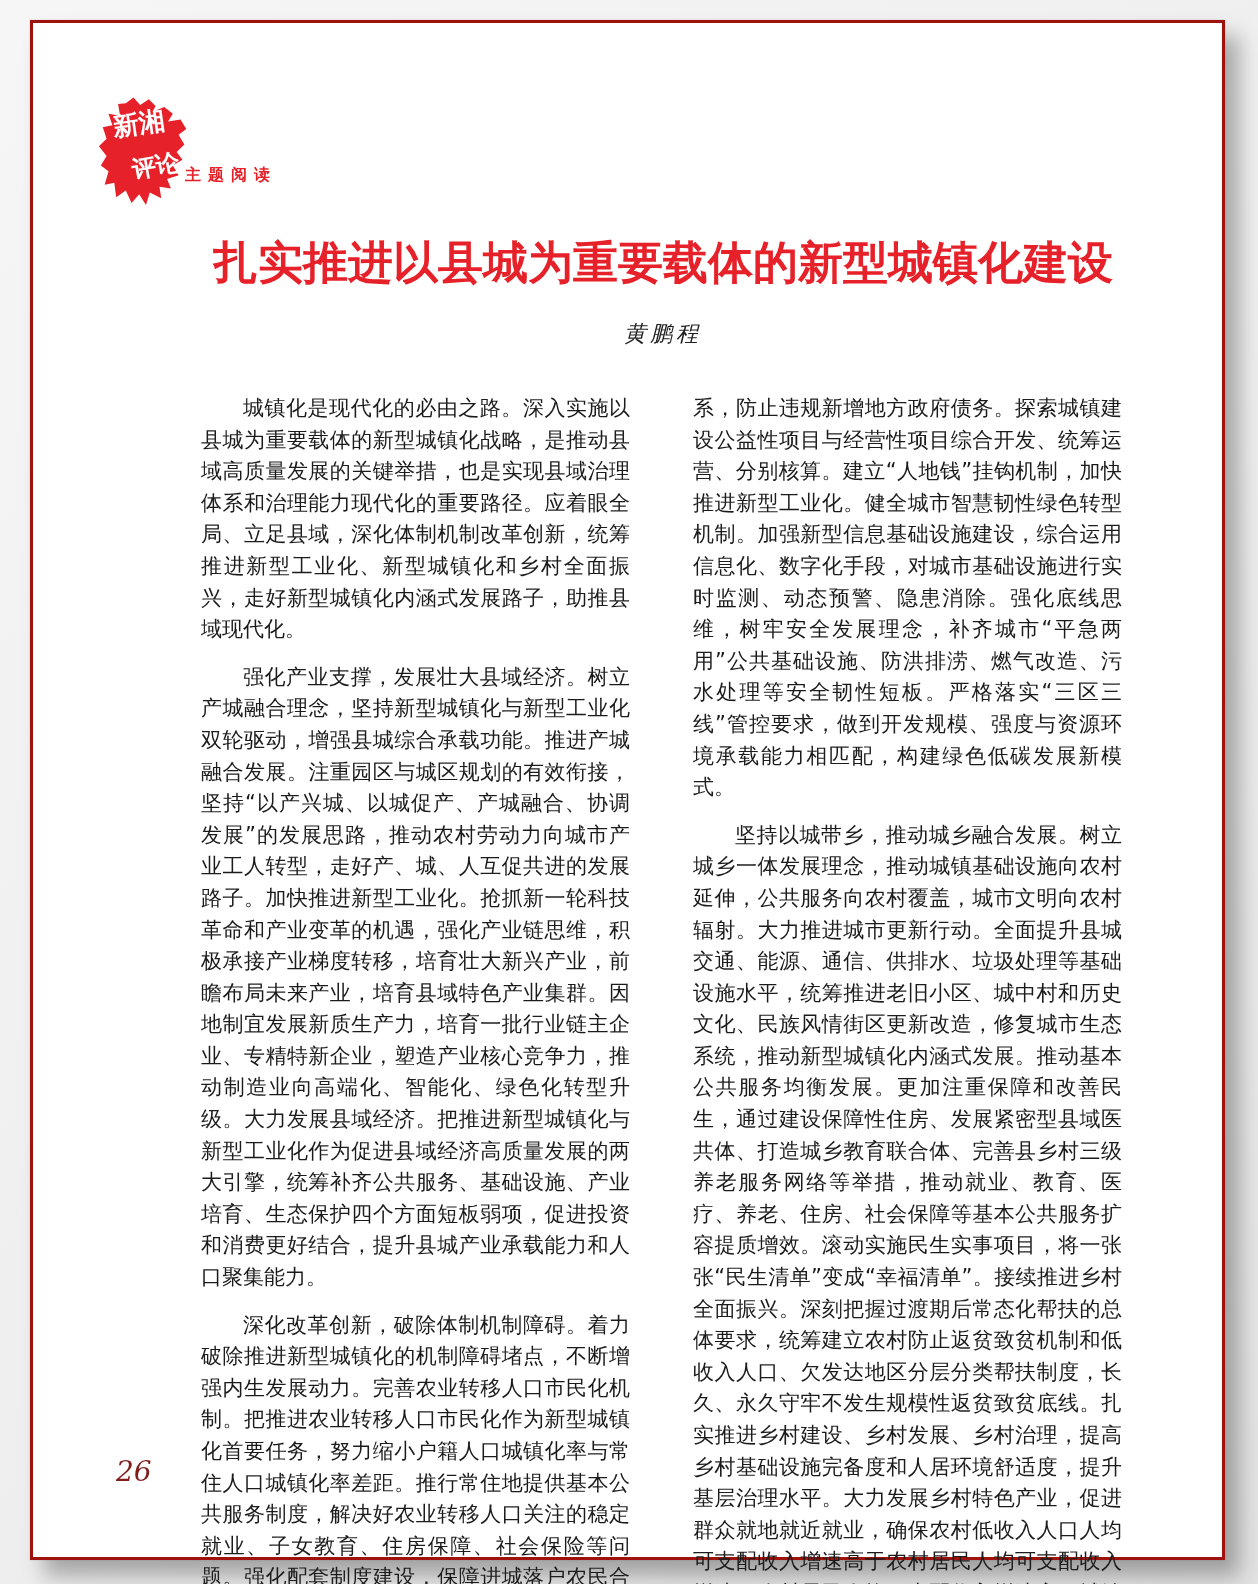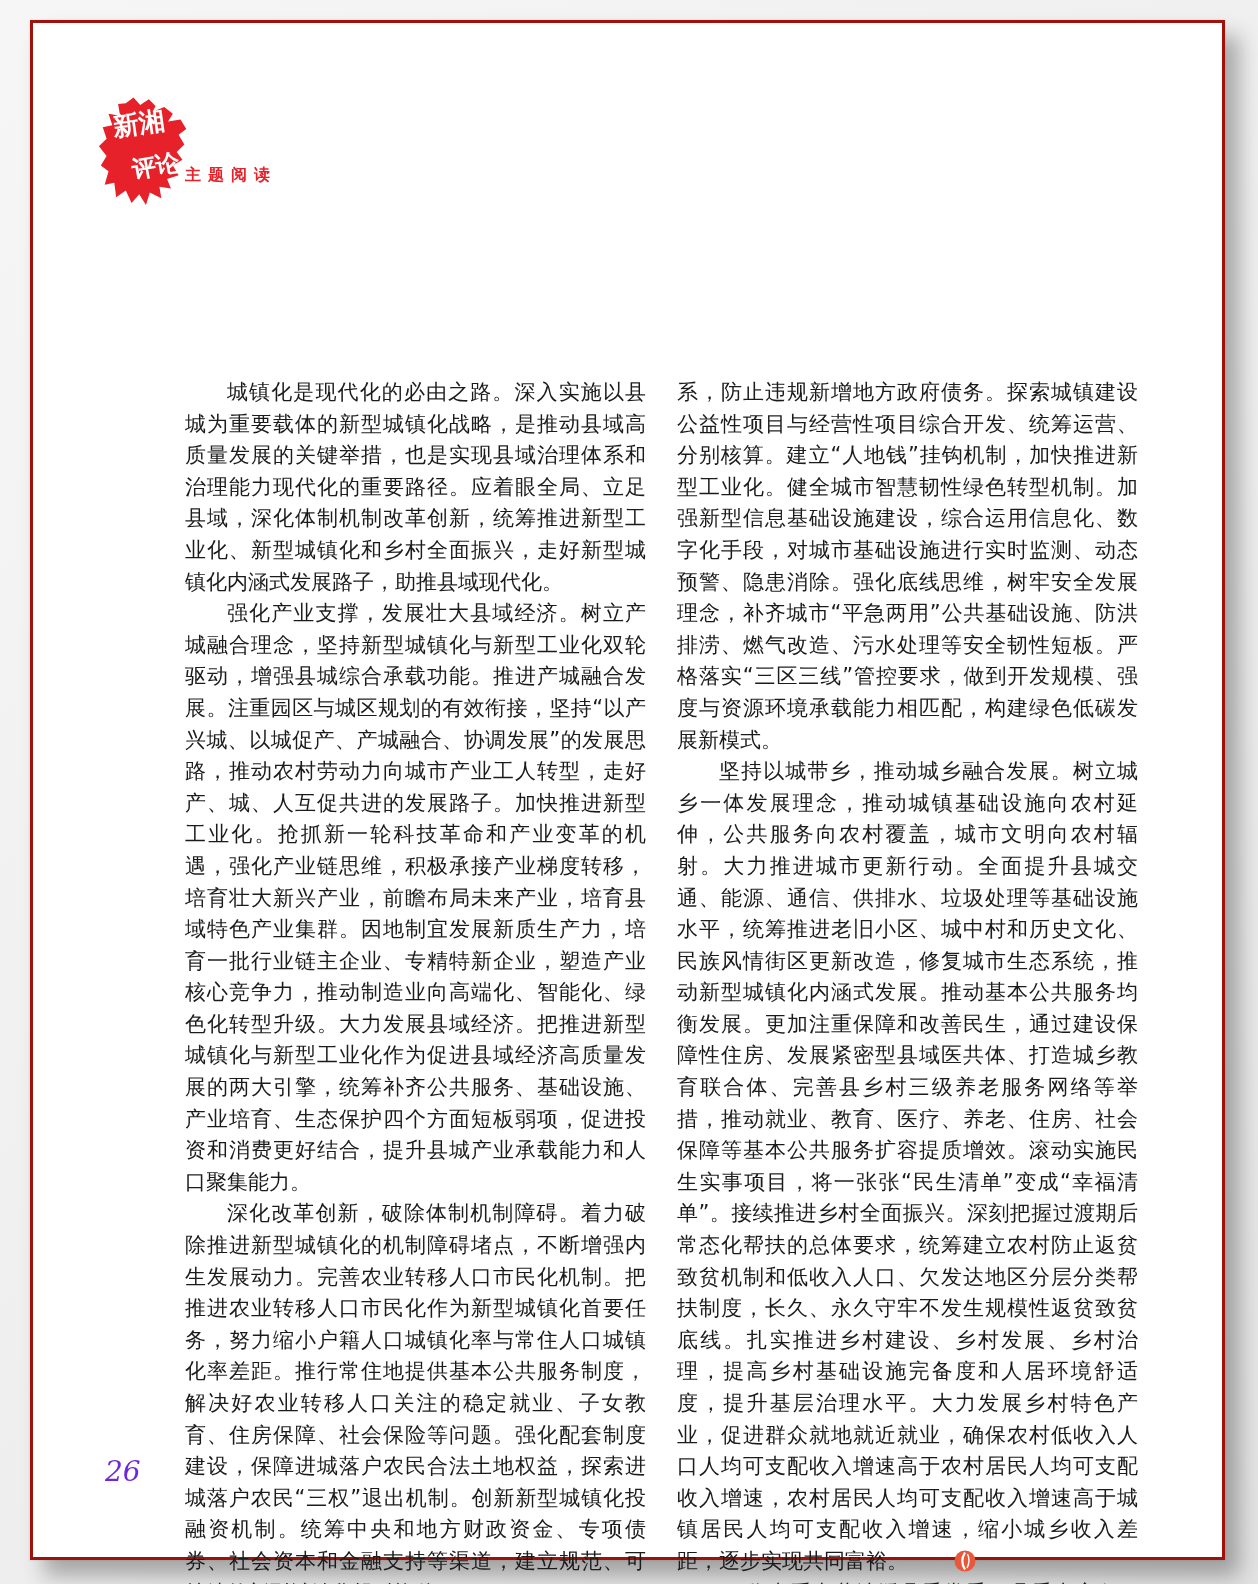--- a/index.html
+++ b/index.html
@@ -36,51 +36,55 @@
     letter-spacing:4px;
   }
   
   .col{
     position:absolute;top:354px;width:461px;
     font-size:21px;line-height:31.6px;color:#1b1b1b;
     text-align:justify;
   }
   .col-left{left:152px;}
   .col-right{left:644px;}
-  .col p{margin:0;padding:0;}
+  .col p{margin:16px;padding:0;}
   .col p.indent{text-indent:2em;}
   .run-bold{font-weight:400;}
   .run-kai{}
   .byline{
     text-align:right;font-style:italic;letter-spacing:1px;
     font-family:"DejaVu Serif","Liberation Serif",serif;
   }
   .end-mark{
     display:inline-block;width:22px;height:22px;vertical-align:-4px;margin-left:4px;
   }
   .page-number{
-    position:absolute;left:72px;top:1432px;
+    position:absolute;left:83px;top:1432px;
     font-family:"DejaVu Serif","Liberation Serif",serif;
-    font-style:italic;font-size:28px;color:#6d28d9;
+    font-style:italic;font-size:28px;color:#7f1d1d;
   }
 </style>
 </head>
 <body style="--accent-red: #e62129; --border-red: #9e120b;">
 
 <div class="page">
 
   <svg class="logo" viewBox="0 0 100 124" aria-hidden="true">
     <path fill="#e62129" d="M30,8 L38,2 L45,10 L54,4 L61,11 L58,17 L70,12 L79,19 L74,27 L87,25 L93,35 L85,41 L91,51 L83,59 L89,67 L79,73 L85,83 L73,87 L77,97 L65,95 L67,107 L55,101 L51,114 L44,103 L36,112 L30,99 L20,106 L18,91 L8,93 L12,79 L4,73 L10,63 L2,53 L10,45 L6,33 L16,31 L12,19 L24,21 L22,9 Z"></path>
     <text x="18" y="42" transform="rotate(-8 18 42)" fill="#ffffff" font-size="27" font-weight="700" font-family="DejaVu Sans, sans-serif">新湘</text>
     <text x="38" y="86" transform="rotate(-10 38 86)" fill="#ffffff" font-size="25" font-weight="700" font-family="DejaVu Sans, sans-serif">评论</text>
   </svg>
 
   <div class="section-label">主题阅读</div>
 
+  <div class="title-wrap">
+    <div class="article-title">扎实推进以县城为重要载体的新型城镇化建设</div>
+  </div>
 
+  <div class="article-author">黄鹏程</div>
 
   <div class="col col-left">
       <p class="indent"><span class="run-normal">城镇化是现代化的必由之路。深入实施以县城为重要载体的新型城镇化战略，是推动县域高质量发展的关键举措，也是实现县域治理体系和治理能力现代化的重要路径。应着眼全局、立足县域，深化体制机制改革创新，统筹推进新型工业化、新型城镇化和乡村全面振兴，走好新型城镇化内涵式发展路子，助推县域现代化。</span></p>
       <p class="indent"><span class="run-bold">强化产业支撑，发展壮大县域经济。</span><span class="run-normal">树立产城融合理念，坚持新型城镇化与新型工业化双轮驱动，增强县城综合承载功能。</span><span class="run-kai">推进产城融合发展。</span><span class="run-normal">注重园区与城区规划的有效衔接，坚持“以产兴城、以城促产、产城融合、协调发展”的发展思路，推动农村劳动力向城市产业工人转型，走好产、城、人互促共进的发展路子。</span><span class="run-kai">加快推进新型工业化。</span><span class="run-normal">抢抓新一轮科技革命和产业变革的机遇，强化产业链思维，积极承接产业梯度转移，培育壮大新兴产业，前瞻布局未来产业，培育县域特色产业集群。因地制宜发展新质生产力，培育一批行业链主企业、专精特新企业，塑造产业核心竞争力，推动制造业向高端化、智能化、绿色化转型升级。</span><span class="run-kai">大力发展县域经济。</span><span class="run-normal">把推进新型城镇化与新型工业化作为促进县域经济高质量发展的两大引擎，统筹补齐公共服务、基础设施、产业培育、生态保护四个方面短板弱项，促进投资和消费更好结合，提升县城产业承载能力和人口聚集能力。</span></p>
       <p class="indent"><span class="run-bold">深化改革创新，破除体制机制障碍。</span><span class="run-normal">着力破除推进新型城镇化的机制障碍堵点，不断增强内生发展动力。</span><span class="run-kai">完善农业转移人口市民化机制。</span><span class="run-normal">把推进农业转移人口市民化作为新型城镇化首要任务，努力缩小户籍人口城镇化率与常住人口城镇化率差距。推行常住地提供基本公共服务制度，解决好农业转移人口关注的稳定就业、子女教育、住房保障、社会保险等问题。强化配套制度建设，保障进城落户农民合法土地权益，探索进城落户农民“三权”退出机制。</span><span class="run-kai">创新新型城镇化投融资机制。</span><span class="run-normal">统筹中央和地方财政资金、专项债券、社会资本和金融支持等渠道，建立规范、可持续的新型城镇化投融资体</span></p>
     </div>
   <div class="col col-right">
       <p><span class="run-normal">系，防止违规新增地方政府债务。探索城镇建设公益性项目与经营性项目综合开发、统筹运营、分别核算。建立“人地钱”挂钩机制，加快推进新型工业化。</span><span class="run-kai">健全城市智慧韧性绿色转型机制。</span><span class="run-normal">加强新型信息基础设施建设，综合运用信息化、数字化手段，对城市基础设施进行实时监测、动态预警、隐患消除。强化底线思维，树牢安全发展理念，补齐城市“平急两用”公共基础设施、防洪排涝、燃气改造、污水处理等安全韧性短板。严格落实“三区三线”管控要求，做到开发规模、强度与资源环境承载能力相匹配，构建绿色低碳发展新模式。</span></p>
       <p class="indent"><span class="run-bold">坚持以城带乡，推动城乡融合发展。</span><span class="run-normal">树立城乡一体发展理念，推动城镇基础设施向农村延伸，公共服务向农村覆盖，城市文明向农村辐射。</span><span class="run-kai">大力推进城市更新行动。</span><span class="run-normal">全面提升县城交通、能源、通信、供排水、垃圾处理等基础设施水平，统筹推进老旧小区、城中村和历史文化、民族风情街区更新改造，修复城市生态系统，推动新型城镇化内涵式发展。</span><span class="run-kai">推动基本公共服务均衡发展。</span><span class="run-normal">更加注重保障和改善民生，通过建设保障性住房、发展紧密型县域医共体、打造城乡教育联合体、完善县乡村三级养老服务网络等举措，推动就业、教育、医疗、养老、住房、社会保障等基本公共服务扩容提质增效。滚动实施民生实事项目，将一张张“民生清单”变成“幸福清单”。</span><span class="run-kai">接续推进乡村全面振兴。</span><span class="run-normal">深刻把握过渡期后常态化帮扶的总体要求，统筹建立农村防止返贫致贫机制和低收入人口、欠发达地区分层分类帮扶制度，长久、永久守牢不发生规模性返贫致贫底线。扎实推进乡村建设、乡村发展、乡村治理，提高乡村基础设施完备度和人居环境舒适度，提升基层治理水平。大力发展乡村特色产业，促进群众就地就近就业，确保农村低收入人口人均可支配收入增速高于农村居民人均可支配收入增速，农村居民人均可支配收入增速高于城镇居民人均可支配收入增速，缩小城乡收入差距，逐步实现共同富裕。</span><span class="end-mark"><svg viewBox="0 0 22 22" width="22" height="22">
             <circle cx="11" cy="11" r="10.5" fill="#e8583a"></circle>

